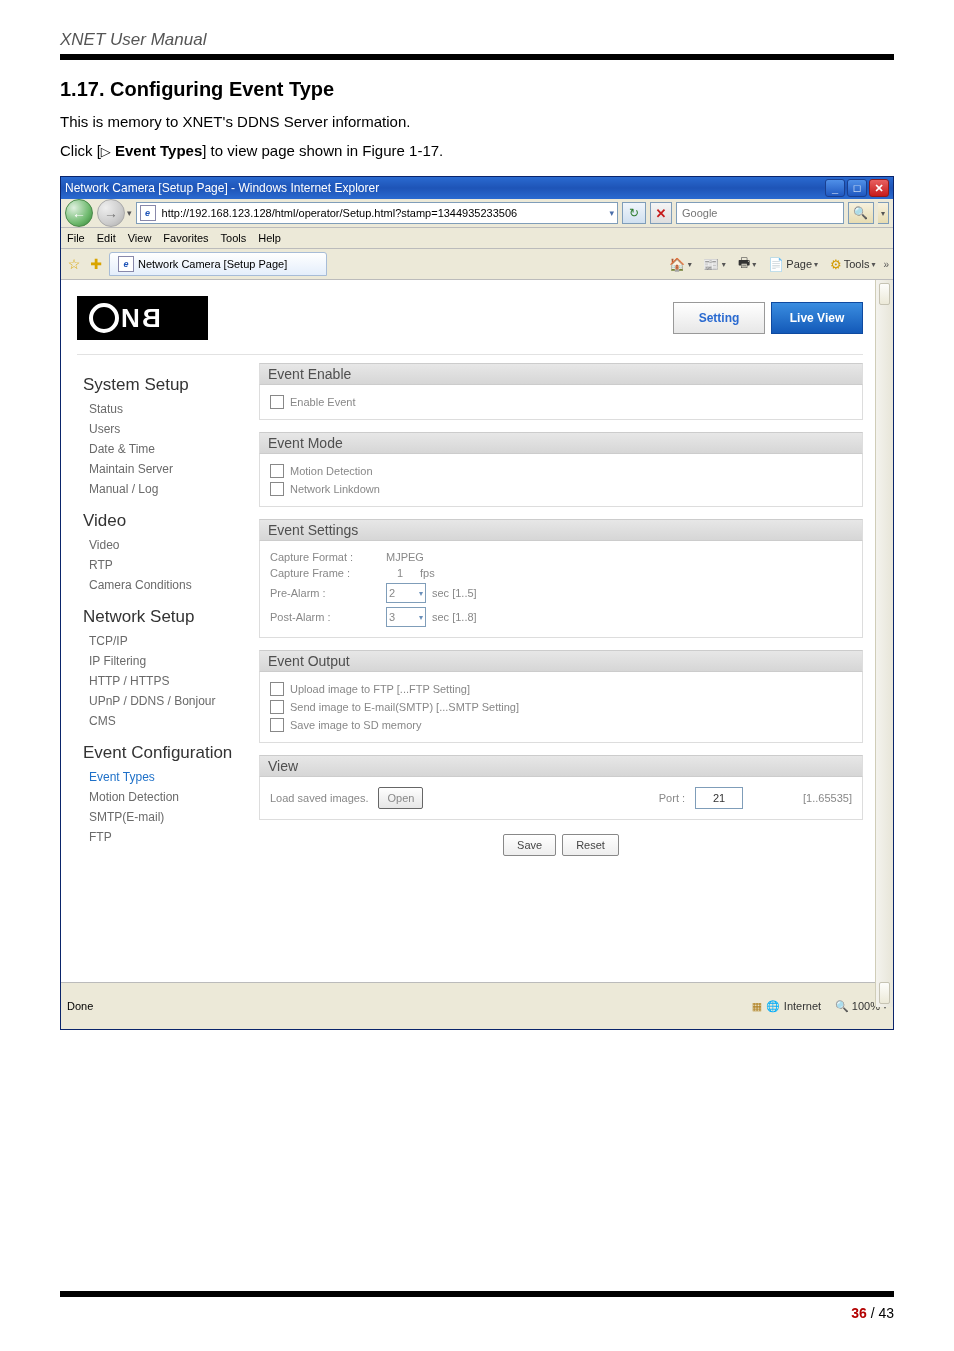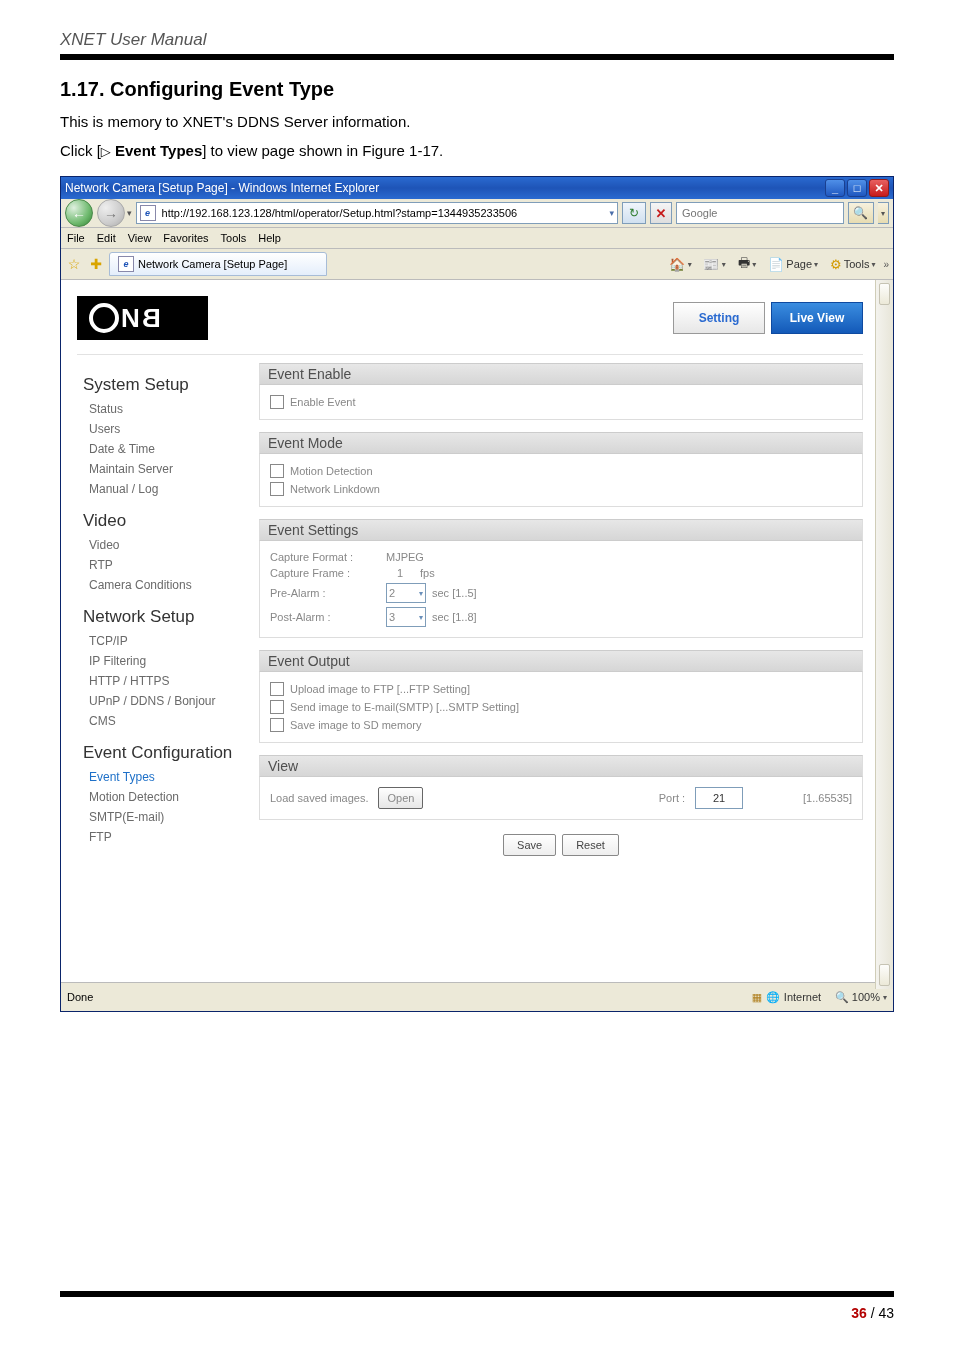--- a/index.html
+++ b/index.html
@@ -64,21 +64,21 @@
   .row .lbl { color:#888; width:110px; }
   .mini-select { width:34px; height:18px; border:1px solid #7f9db9; background:#fff; font-size:11px; color:#888; text-align:center; display:inline-flex; align-items:center; justify-content:space-between; padding:0 2px; }
   .mini-select .car { font-size:8px; color:#6a8fba; }
   .cb { width:12px; height:12px; border:1px solid #888; background:#fff; display:inline-block; flex:none; }
   .lbltxt { color:#888; }
   .gap { height:12px; }
   .btn-sm { height:20px; border:1px solid #666; background:linear-gradient(to bottom,#fefefe,#e6e6e6); padding:0 8px; font-size:11px; display:inline-flex; align-items:center; border-radius:2px; color:#333; }
   .btn-sm2 { height:20px; border:1px solid #888; background:linear-gradient(to bottom,#fff,#eee); padding:0 13px; font-size:11px; display:inline-flex; align-items:center; border-radius:2px; color:#444; }
   .port-input { width:42px; height:18px; border:1px solid #7f9db9; text-align:center; font-size:11px; color:#333; }
   .center-btns { display:flex; gap:6px; justify-content:center; margin:14px 0 6px 0; }
-  .statusbar { height:22px; background:#ece9d8; border-top:1px solid #bbb; display:flex; align-items:center; font-size:11px; padding:3px 6px;text-align:center; }
+  .statusbar { height:22px; background:#ece9d8; border-top:1px solid #bbb; display:flex; align-items:center; font-size:11px; padding:12px 6px;text-align:center; }
   .statusbar .zone { margin-left:auto; display:flex; align-items:center; gap:4px; color:#333; }
   .zoom { display:flex; align-items:center; gap:3px; margin-left:10px; }
   .zoom .mag { color:#5577aa; }
   .scroll-right { position:absolute; right:0; top:0; bottom:22px; width:17px; background:linear-gradient(to right,#f4f3ee,#e7e5d8); border-left:1px solid #d0cdb8; }
   .scroll-right::before { content:''; position:absolute; top:3px; left:3px; right:3px; height:20px; background:linear-gradient(to bottom,#fdfdfb,#ece9d8); border:1px solid #c6c3b3; border-radius:2px; }
   .scroll-right::after { content:''; position:absolute; bottom:3px; left:3px; right:3px; height:20px; background:linear-gradient(to bottom,#fdfdfb,#ece9d8); border:1px solid #c6c3b3; border-radius:2px; }
   .content-wrap { position:relative; }
   .caption { text-align:center; font-weight:bold; font-size:15px; margin-top:16px; }
   .footer-rule { border:none; border-top:6px solid #000; margin:0; position:absolute; left:60px; right:60px; bottom:54px; }
   .page-num { position:absolute; right:60px; bottom:30px; font-size:14px; color:#000; }

